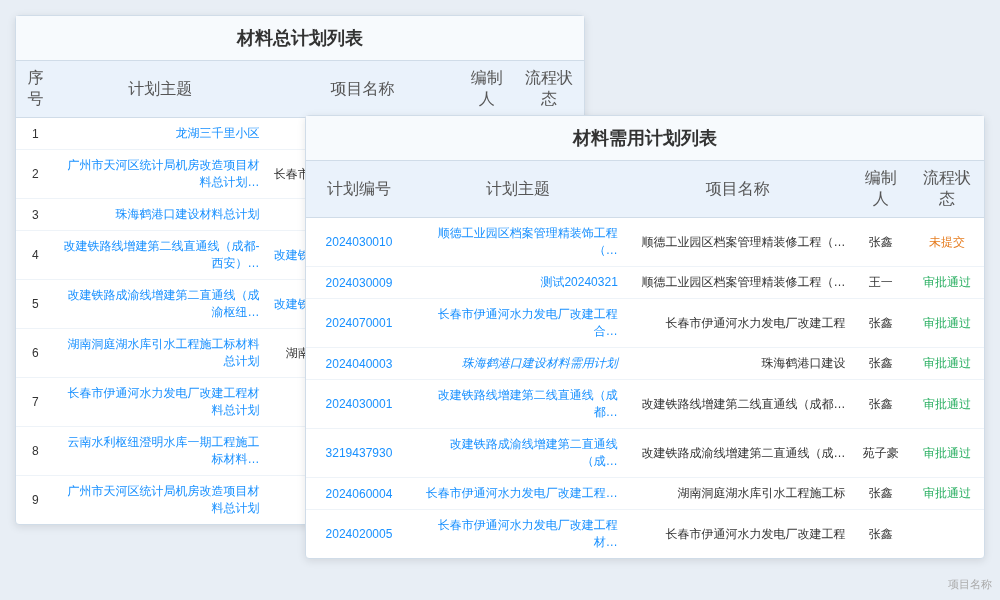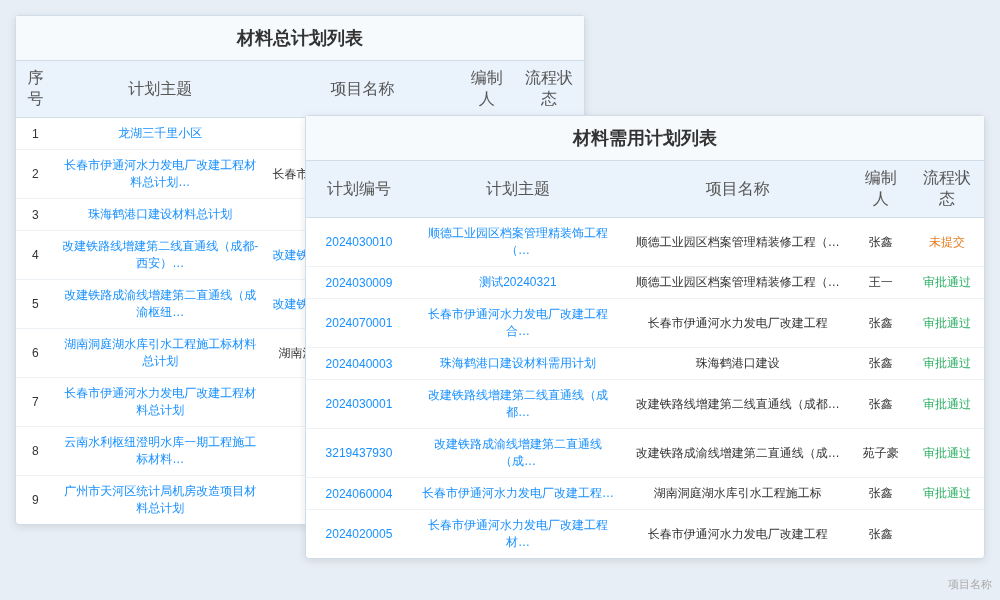--- a/index.html
+++ b/index.html
@@ -78,21 +78,21 @@
     .status-approved {
       color: #27ae60;
     }
 
     .link-text {
       color: #1890ff;
       cursor: pointer;
     }
 
     td.left-align {
-      text-align: center;
+      text-align: right;
     }
 
     .watermark {
       position: absolute;
       bottom: 8px;
       right: 8px;
       font-size: 11px;
       color: #aaa;
       z-index: 100;
     }
@@ -115,21 +115,21 @@
     <tbody id="total-plan-tbody">
     <tr>
       <td>1</td>
       <td class="link-text left-align" style="cursor:pointer;">龙湖三千里小区</td>
       <td class="link-text left-align">龙湖三千里小区</td>
       <td>张鑫</td>
       <td class="status-pending">未提交</td>
     </tr>
         <tr>
       <td>2</td>
-      <td class="link-text left-align" style="cursor:pointer;">长春市伊通河水力发电厂改建工程材料总计划…</td>
+      <td class="link-text left-align" style="cursor:pointer;">广州市天河区统计局机房改造项目材料总计划…</td>
       <td class=" left-align">长春市伊通河水力发电厂改建工程</td>
       <td>张鑫</td>
       <td class="status-approved">审批通过</td>
     </tr>
         <tr>
       <td>3</td>
       <td class="link-text left-align" style="cursor:pointer;">珠海鹤港口建设材料总计划</td>
       <td class=" left-align">珠海鹤港口建设</td>
       <td></td>
       <td class="status-approved">审批通过</td>
@@ -209,21 +209,21 @@
     </tr>
         <tr>
       <td class="link-text">2024070001</td>
       <td class="link-text left-align" style="cursor:pointer;margin-left:36px;">长春市伊通河水力发电厂改建工程合…</td>
       <td class="left-align">长春市伊通河水力发电厂改建工程</td>
       <td>张鑫</td>
       <td class="status-approved">审批通过</td>
     </tr>
         <tr>
       <td class="link-text">2024040003</td>
-      <td class="link-text left-align" style="cursor:pointer;">珠海鹤港口建设材料需用计划</td>
+      <td class="link-text left-align" style="cursor:pointer;font-style:italic;">珠海鹤港口建设材料需用计划</td>
       <td class="left-align">珠海鹤港口建设</td>
       <td>张鑫</td>
       <td class="status-approved">审批通过</td>
     </tr>
         <tr>
       <td class="link-text">2024030001</td>
       <td class="link-text left-align" style="cursor:pointer;">改建铁路线增建第二线直通线（成都…</td>
       <td class="left-align">改建铁路线增建第二线直通线（成都…</td>
       <td>张鑫</td>
       <td class="status-approved">审批通过</td>

